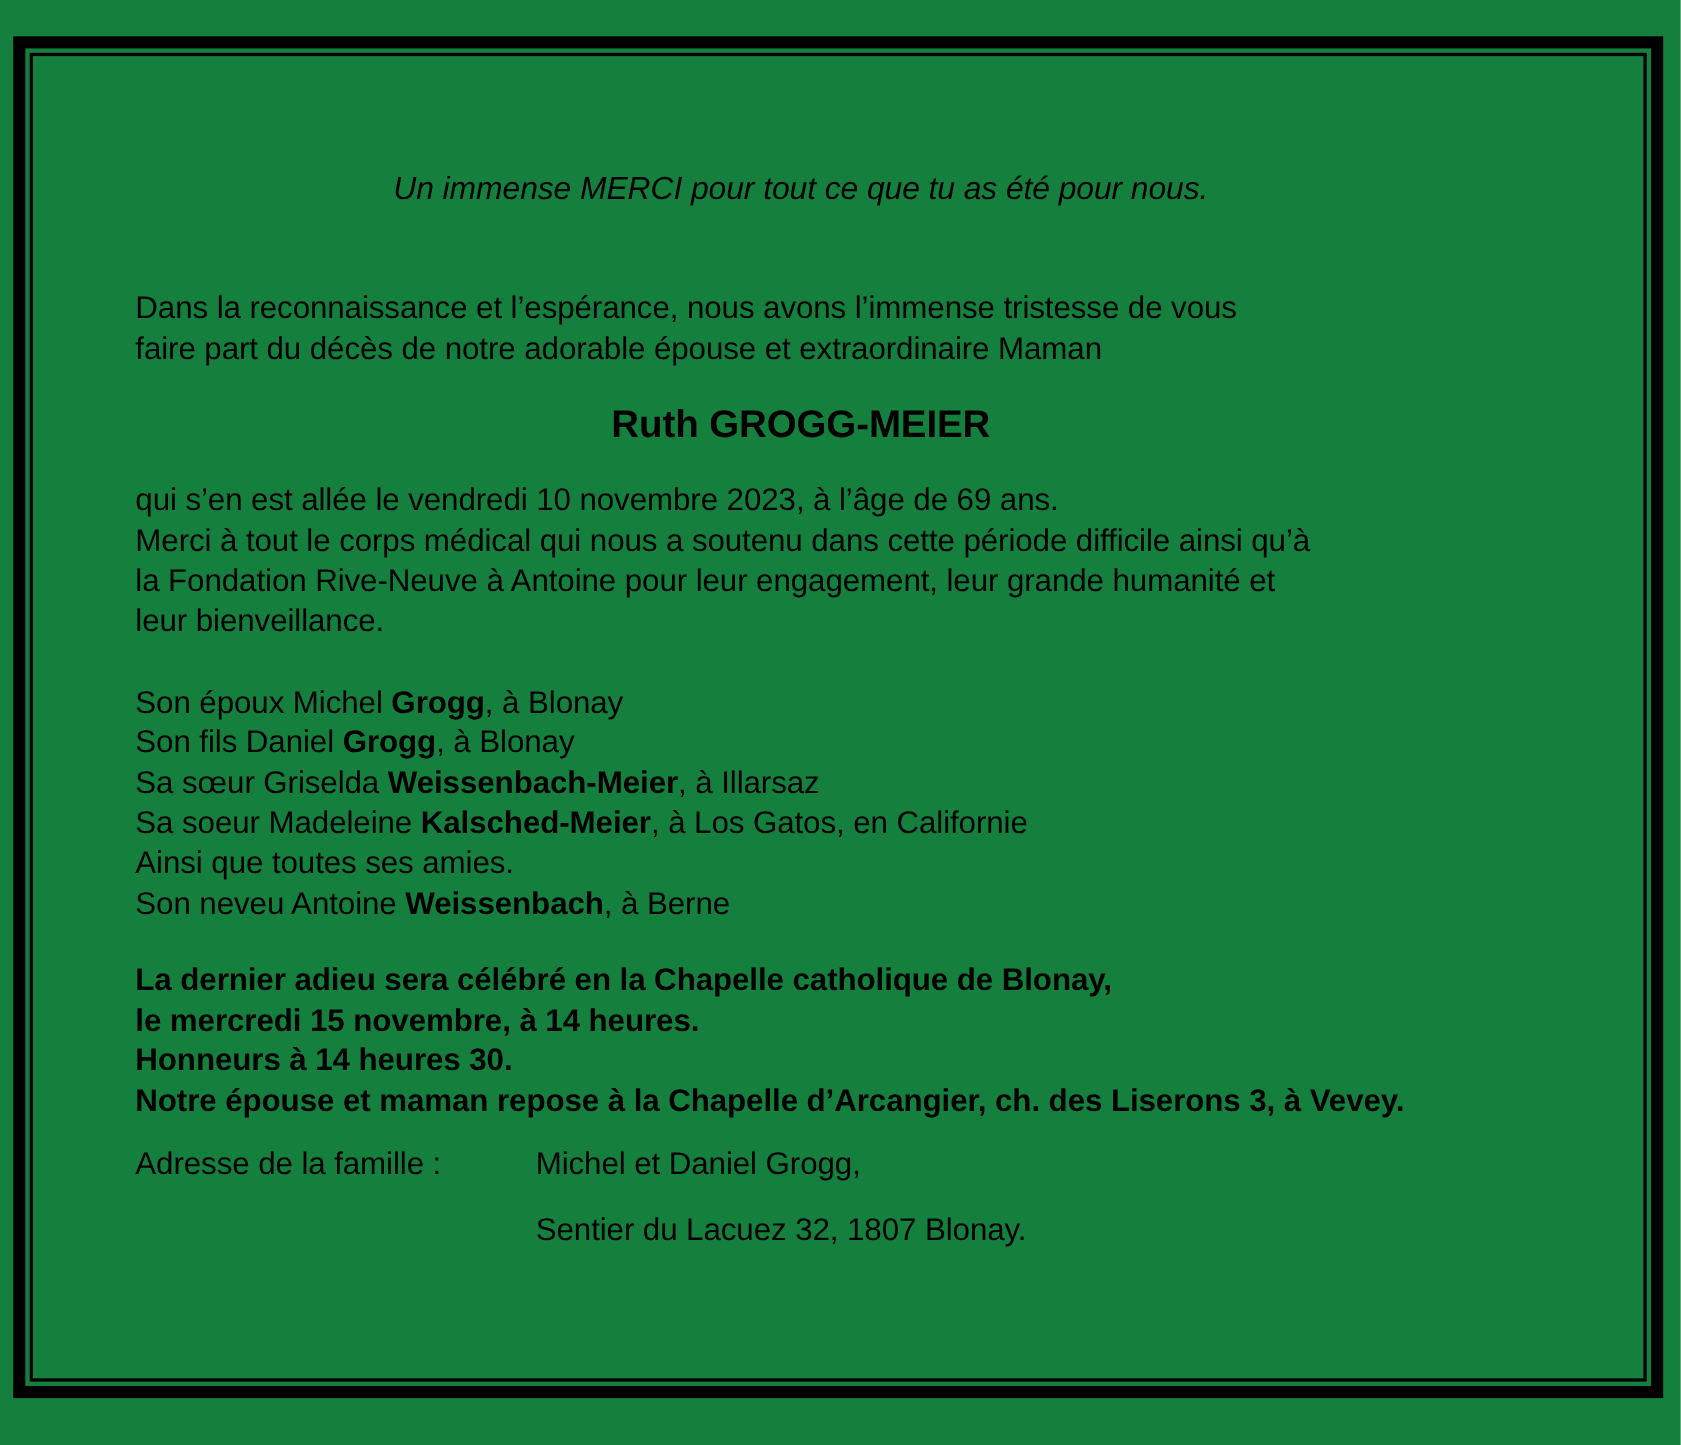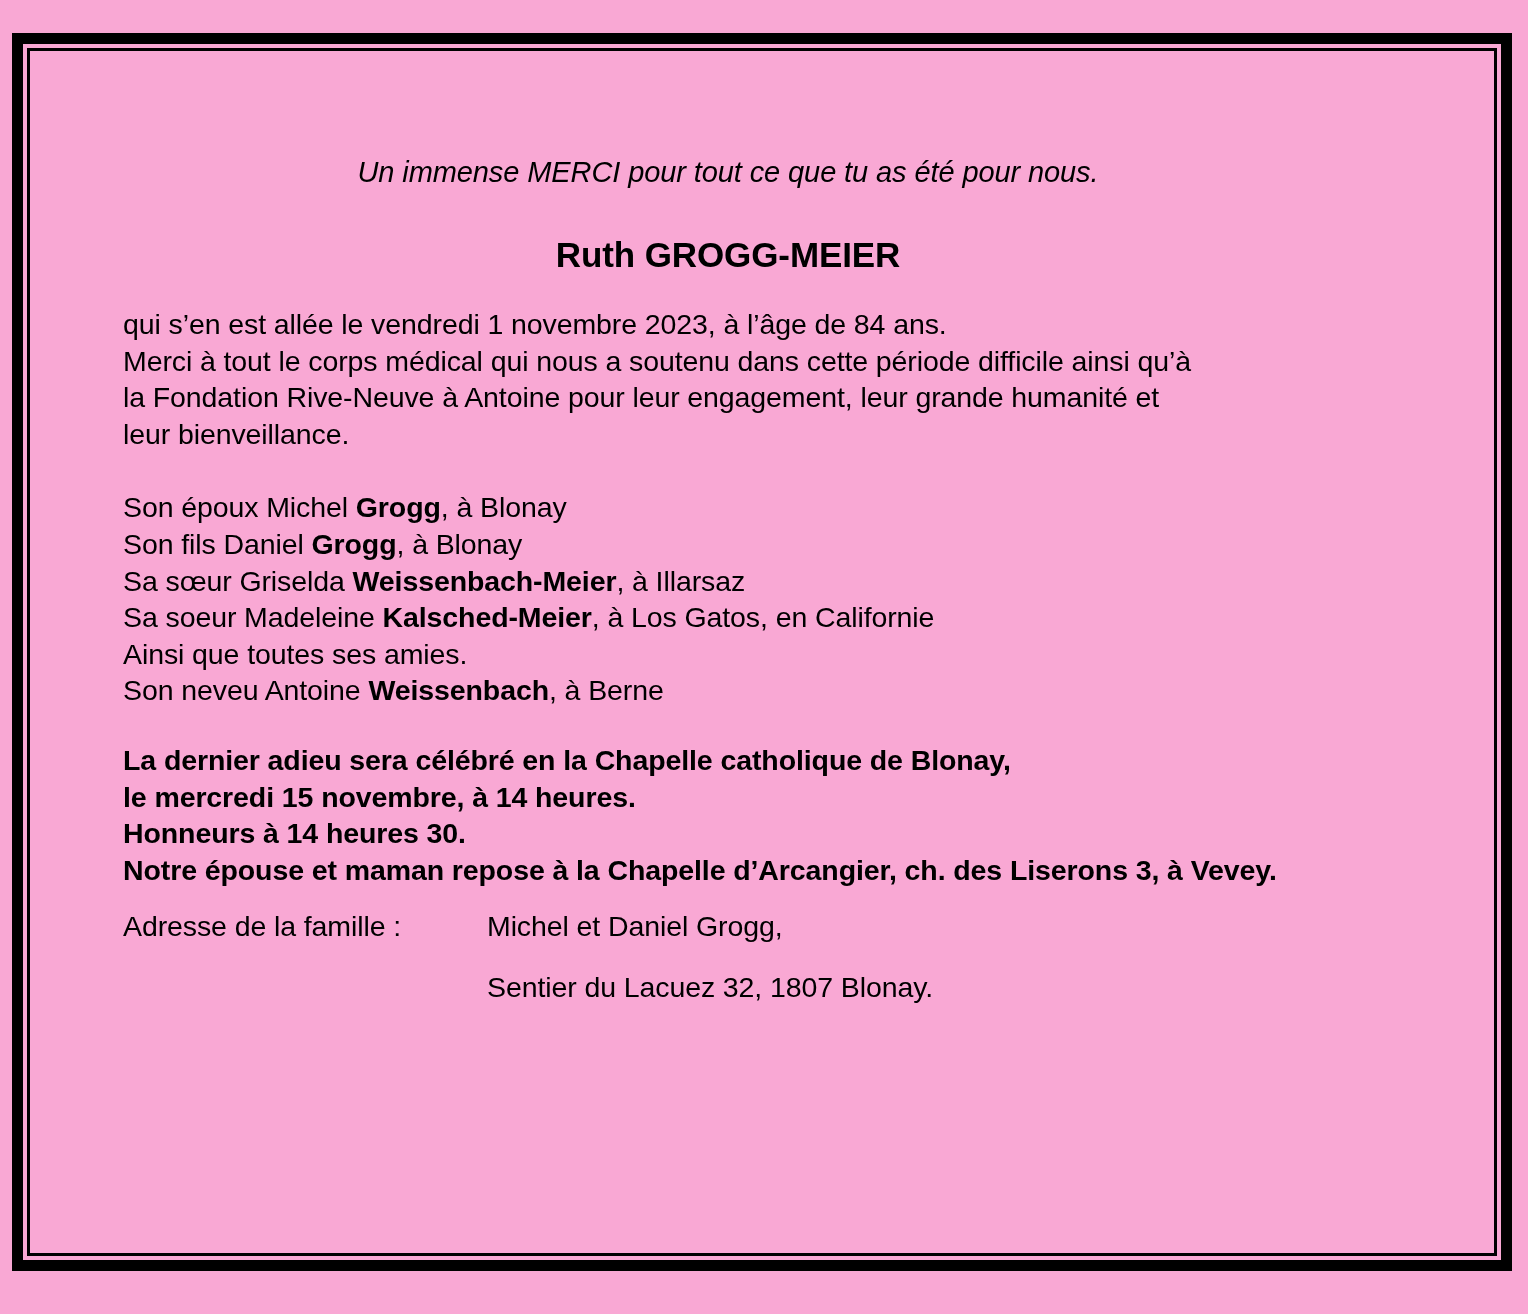--- a/index.html
+++ b/index.html
@@ -1,21 +1,21 @@
 <!DOCTYPE html>
 <html><head>
 <meta charset="utf-8">
 <style>
   * { margin: 0; padding: 0; box-sizing: border-box; }
   html, body { background: #ffffff; }
   .page {
     position: relative;
     width: 1528px;
     height: 1314px;
-    background: #f9a8d4;
+    background: #15803d;
     color: #000000;
     font-family: "Liberation Sans", sans-serif;
     overflow: hidden;
   }
   .frame-outer {
     position: absolute;
     left: 12px; top: 33px; right: 16px; bottom: 43px;
     border: 11px solid #000000;
     padding: 4px;
   }
@@ -34,21 +34,21 @@
   .line { white-space: nowrap; }
   .quote {
     font-style: italic;
     font-size: 29px;
     line-height: 38px;
     text-align: center;
     white-space: nowrap;
   }
   .intro    { margin-top: 71px; }
   .name {
-    margin-top: 41px;
+    margin-top: 28px;
     font-size: 35px;
     font-weight: bold;
     line-height: 46px;
     text-align: center;
     white-space: nowrap;
   }
   .details  { margin-top: 28px; }
   .mourners { margin-top: 37px; }
   .ceremony { margin-top: 33px; font-weight: bold; }
   .b { font-weight: bold; }
@@ -59,25 +59,29 @@
 </head>
 <body>
 
 <div class="page">
   <div class="frame-outer">
     <div class="frame-inner">
       <div class="doc">
 
         <div class="quote">Un immense MERCI pour tout ce que tu as été pour nous.</div>
 
+        <div class="intro" id="intro">
+            <div class="line">Dans la reconnaissance et l’espérance, nous avons l’immense tristesse de vous</div>
+            <div class="line">faire part du décès de notre adorable épouse et extraordinaire Maman</div>
+          </div>
 
         <h1 class="name">Ruth GROGG-MEIER</h1>
 
         <div class="details" id="details">
-            <div class="line">qui s’en est allée le vendredi 1 novembre 2023, à l’âge de 84 ans.</div>
+            <div class="line">qui s’en est allée le vendredi 10 novembre 2023, à l’âge de 69 ans.</div>
             <div class="line">Merci à tout le corps médical qui nous a soutenu dans cette période difficile ainsi qu’à</div>
             <div class="line">la Fondation Rive-Neuve à Antoine pour leur engagement, leur grande humanité et</div>
             <div class="line">leur bienveillance.</div>
           </div>
 
         <div class="mourners" id="mourners">
             <div class="line"><span>Son époux Michel </span><span class="b">Grogg</span><span>, à Blonay</span></div>
             <div class="line"><span>Son fils Daniel </span><span class="b">Grogg</span><span>, à Blonay</span></div>
             <div class="line"><span>Sa sœur Griselda </span><span class="b">Weissenbach-Meier</span><span>, à Illarsaz</span></div>
             <div class="line"><span>Sa soeur Madeleine </span><span class="b">Kalsched-Meier</span><span>, à Los Gatos, en Californie</span></div>

